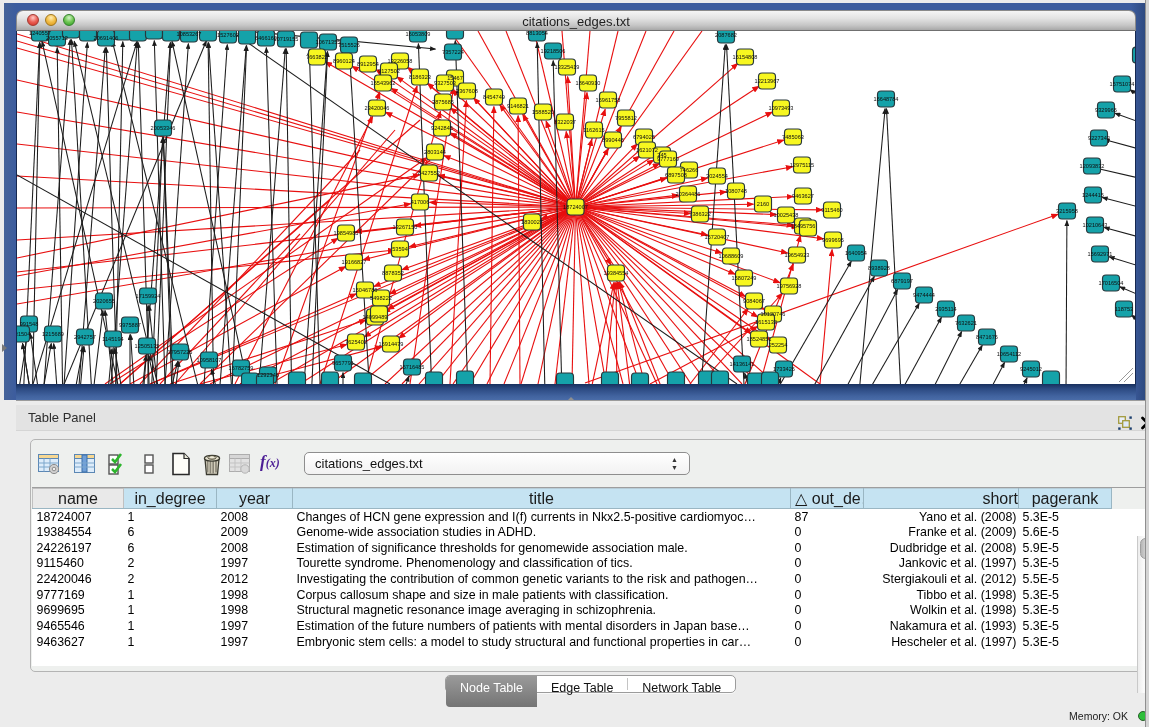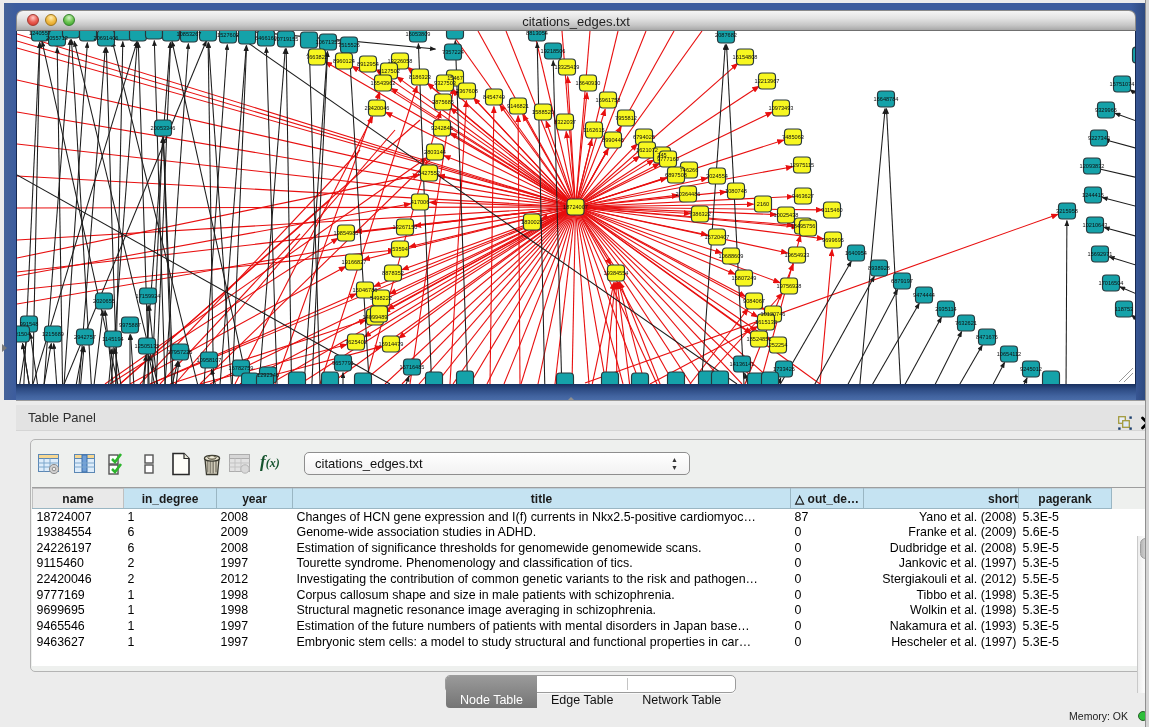--- a/index.html
+++ b/index.html
@@ -12,28 +12,28 @@
 .botstrip{position:absolute;left:16px;top:384px;width:1120px;height:16px;background:linear-gradient(#18305e,#2c4a82 30%,#41639f 75%,#4a6ca8)}
 .rightstrip{position:absolute;left:1145px;top:0;width:4px;height:727px;background:#d4d4d4;border-left:1px solid #8f8f8f;z-index:50}
 .canvasborder{position:absolute;left:16px;top:30px;width:1120px;height:355px;border:1px solid #16284f}
 .panel{position:absolute;left:16px;top:400px;width:1149px;height:327px;background:#ececec;border-top:1px solid #9b9b9b}
 .ptitlebar{position:absolute;left:0;top:4px;width:1149px;height:26px;background:#e3e3e3;border-bottom:1px solid #d5d5d5}
 .ptitle{position:absolute;left:12px;top:5px;font-size:13px;color:#2e2e2e}
 .pbtn{position:absolute;top:12px;color:#333}
 .container{position:absolute;left:14px;top:38px;width:1126px;height:233px;background:#eef0ee;border:1px solid #b4b4b4;border-radius:5px}
 .tbl{position:absolute;left:1px;top:47px;width:1120px;height:179px;background:#fff;border-top:1px solid #9e9e9e}
 table{border-collapse:collapse;table-layout:fixed;width:1120px;font-size:12.4px}
-th{height:20px;background:#c5e3f2;border:1px solid #9ab6c3;border-top:1px solid #b7cdd8;font-weight:bold;font-size:12px;color:#1a1a1a;overflow:hidden;white-space:nowrap}
+th{height:20px;background:#c5e3f2;border:1px solid #9ab6c3;border-top:1px solid #b7cdd8;font-weight:normal;font-size:16px;color:#1a1a1a;overflow:hidden;white-space:nowrap}
 td{height:15.7px;padding:0 2px 0 4px;overflow:hidden;white-space:nowrap;font-size:12.4px;color:#000}
 .c1{width:91px}.c2{width:93px}.c3{width:76px}.c4{width:498px}.c5{width:73px}.c6{width:155px;text-align:right}.c7{width:93px}.c8{width:41px}
 th.h1{background:#e9e9e9;border:1px solid #c0c0c0;border-bottom:1px solid #9ab6c3}
 .scroll{position:absolute;left:1105px;top:48px;width:16px;height:157px;background:linear-gradient(90deg,#ededed,#fbfbfb 40%,#e8e8e8);border-left:1px solid #c9c9c9}
 .thumb{position:absolute;left:2px;top:2px;width:11px;height:21px;border-radius:6px;background:linear-gradient(90deg,#b5b5b5,#d2d2d2 50%,#ababab);border:1px solid #9f9f9f}
 .tabs{position:absolute;left:429px;top:274px;height:18px;border:1px solid #9c9c9c;border-radius:5px;background:#fff;box-shadow:0 1px 0 rgba(255,255,255,.7)}
-.tab{float:left;height:31px;line-height:16px;font-size:12.5px;padding:16px 14px;color:#111}
+.tab{float:left;height:31px;line-height:16px;font-size:12.5px;padding:4px 14px;color:#111}
 .tabsel{background:linear-gradient(#9a9a9a,#747474);color:#fff;border-radius:4px 0 0 4px}
 .tabdiv{float:left;width:1px;height:12px;margin-top:2px;background:#c4c4c4}
 .mem{position:absolute;right:37px;top:309px;font-size:10.5px;color:#222}
 .memdot{position:absolute;right:17px;top:310px;width:10px;height:10px;border-radius:50%;background:#2ebf3a;border:1px solid #2a5f2a}
 .combo{position:absolute;left:273px;top:12px;width:386px;height:23px;background:linear-gradient(#fff,#f2f2f2);border:1px solid #8e8e8e;border-radius:5px;font-size:13px;color:#111;line-height:21px;padding-left:10px}
 .stepper{position:absolute;right:8px;top:3px;width:13px;height:16px;color:#333;font-size:7px;line-height:8px;text-align:center}
 .icon{position:absolute;top:12px}
 </style></head><body>
 <div class="blue"></div>
 <div class="rightstrip"></div>
@@ -646,21 +646,21 @@
     <ellipse cx="12" cy="6.2" rx="7.6" ry="2.9" fill="#e3dfcc" stroke="#3a3a30" stroke-width="1.3"></ellipse>
     <ellipse cx="12" cy="5.6" rx="4.2" ry="1.7" fill="#cdc9b6" stroke="#57533f" stroke-width="1"></ellipse>
     <ellipse cx="12" cy="5.2" rx="2.2" ry="0.9" fill="#efebd8"></ellipse>
   </svg>
   <svg class="icon" style="left:197px" width="24" height="24" viewBox="0 0 24 24">
     <rect x="1.5" y="2.5" width="20" height="17" fill="#e2e2e2" stroke="#adadad"></rect>
     <rect x="1.5" y="2.5" width="20" height="4" fill="#d6d6d6" stroke="#adadad"></rect>
     <path d="M1.5 11h20M1.5 15h20M7 6.5v13M13 6.5v13" stroke="#c3c3c3" fill="none"></path>
     <circle cx="17" cy="17" r="4.2" fill="#d9d9d9" stroke="#b5b5b5"></circle>
   </svg>
-  <div style="position:absolute;left:229px;top:12px;font-size:17px;font-style:italic;font-family:'Liberation Serif',serif;color:#14532d"><b>f</b><span style="font-size:12px;font-weight:bold">(x)</span></div>
+  <div style="position:absolute;left:229px;top:12px;font-size:17px;font-style:italic;font-family:'Liberation Serif',serif;color:#4c1d95"><b>f</b><span style="font-size:12px;font-weight:bold">(x)</span></div>
   <div class="combo">citations_edges.txt<div class="stepper">▲<br>▼</div></div>
   <div class="tbl">
    <table>
     <tbody>
             <tr>
               <th class="h1 c1">name</th>
               <th class="c2">in_degree</th>
               <th class="c3">year</th>
               <th class="c4">title</th>
               <th class="c5" style="text-align:left;padding-left:4px">△ out_de…</th>
@@ -685,21 +685,21 @@
               <td class="c4">Genome‑wide association studies in ADHD.</td>
               <td class="c5">0</td>
               <td class="c6">Franke et al. (2009)</td>
               <td class="c7">5.6E-5</td>
               <td class="c8"></td>
             </tr>
 <tr>
               <td class="c1">24226197</td>
               <td class="c2">6</td>
               <td class="c3">2008</td>
-              <td class="c4">Estimation of significance thresholds for genomewide genomewide scans.</td>
+              <td class="c4">Estimation of significance thresholds for genomewide association male.</td>
               <td class="c5">0</td>
               <td class="c6">Dudbridge et al. (2008)</td>
               <td class="c7">5.9E-5</td>
               <td class="c8"></td>
             </tr>
 <tr>
               <td class="c1">9115460</td>
               <td class="c2">2</td>
               <td class="c3">1997</td>
               <td class="c4">Tourette syndrome. Phenomenology and classification of tics.</td>
@@ -715,21 +715,21 @@
               <td class="c4">Investigating the contribution of common genetic variants to the risk and pathogen…</td>
               <td class="c5">0</td>
               <td class="c6">Stergiakouli et al. (2012)</td>
               <td class="c7">5.5E-5</td>
               <td class="c8"></td>
             </tr>
 <tr>
               <td class="c1">9777169</td>
               <td class="c2">1</td>
               <td class="c3">1998</td>
-              <td class="c4">Corpus callosum shape and size in male patients with schizophrenia.</td>
+              <td class="c4">Corpus callosum shape and size in male patients with classification.</td>
               <td class="c5">0</td>
               <td class="c6">Tibbo et al. (1998)</td>
               <td class="c7">5.3E-5</td>
               <td class="c8"></td>
             </tr>
 <tr>
               <td class="c1">9699695</td>
               <td class="c2">1</td>
               <td class="c3">1998</td>
               <td class="c4">Structural magnetic resonance image averaging in schizophrenia.</td>

